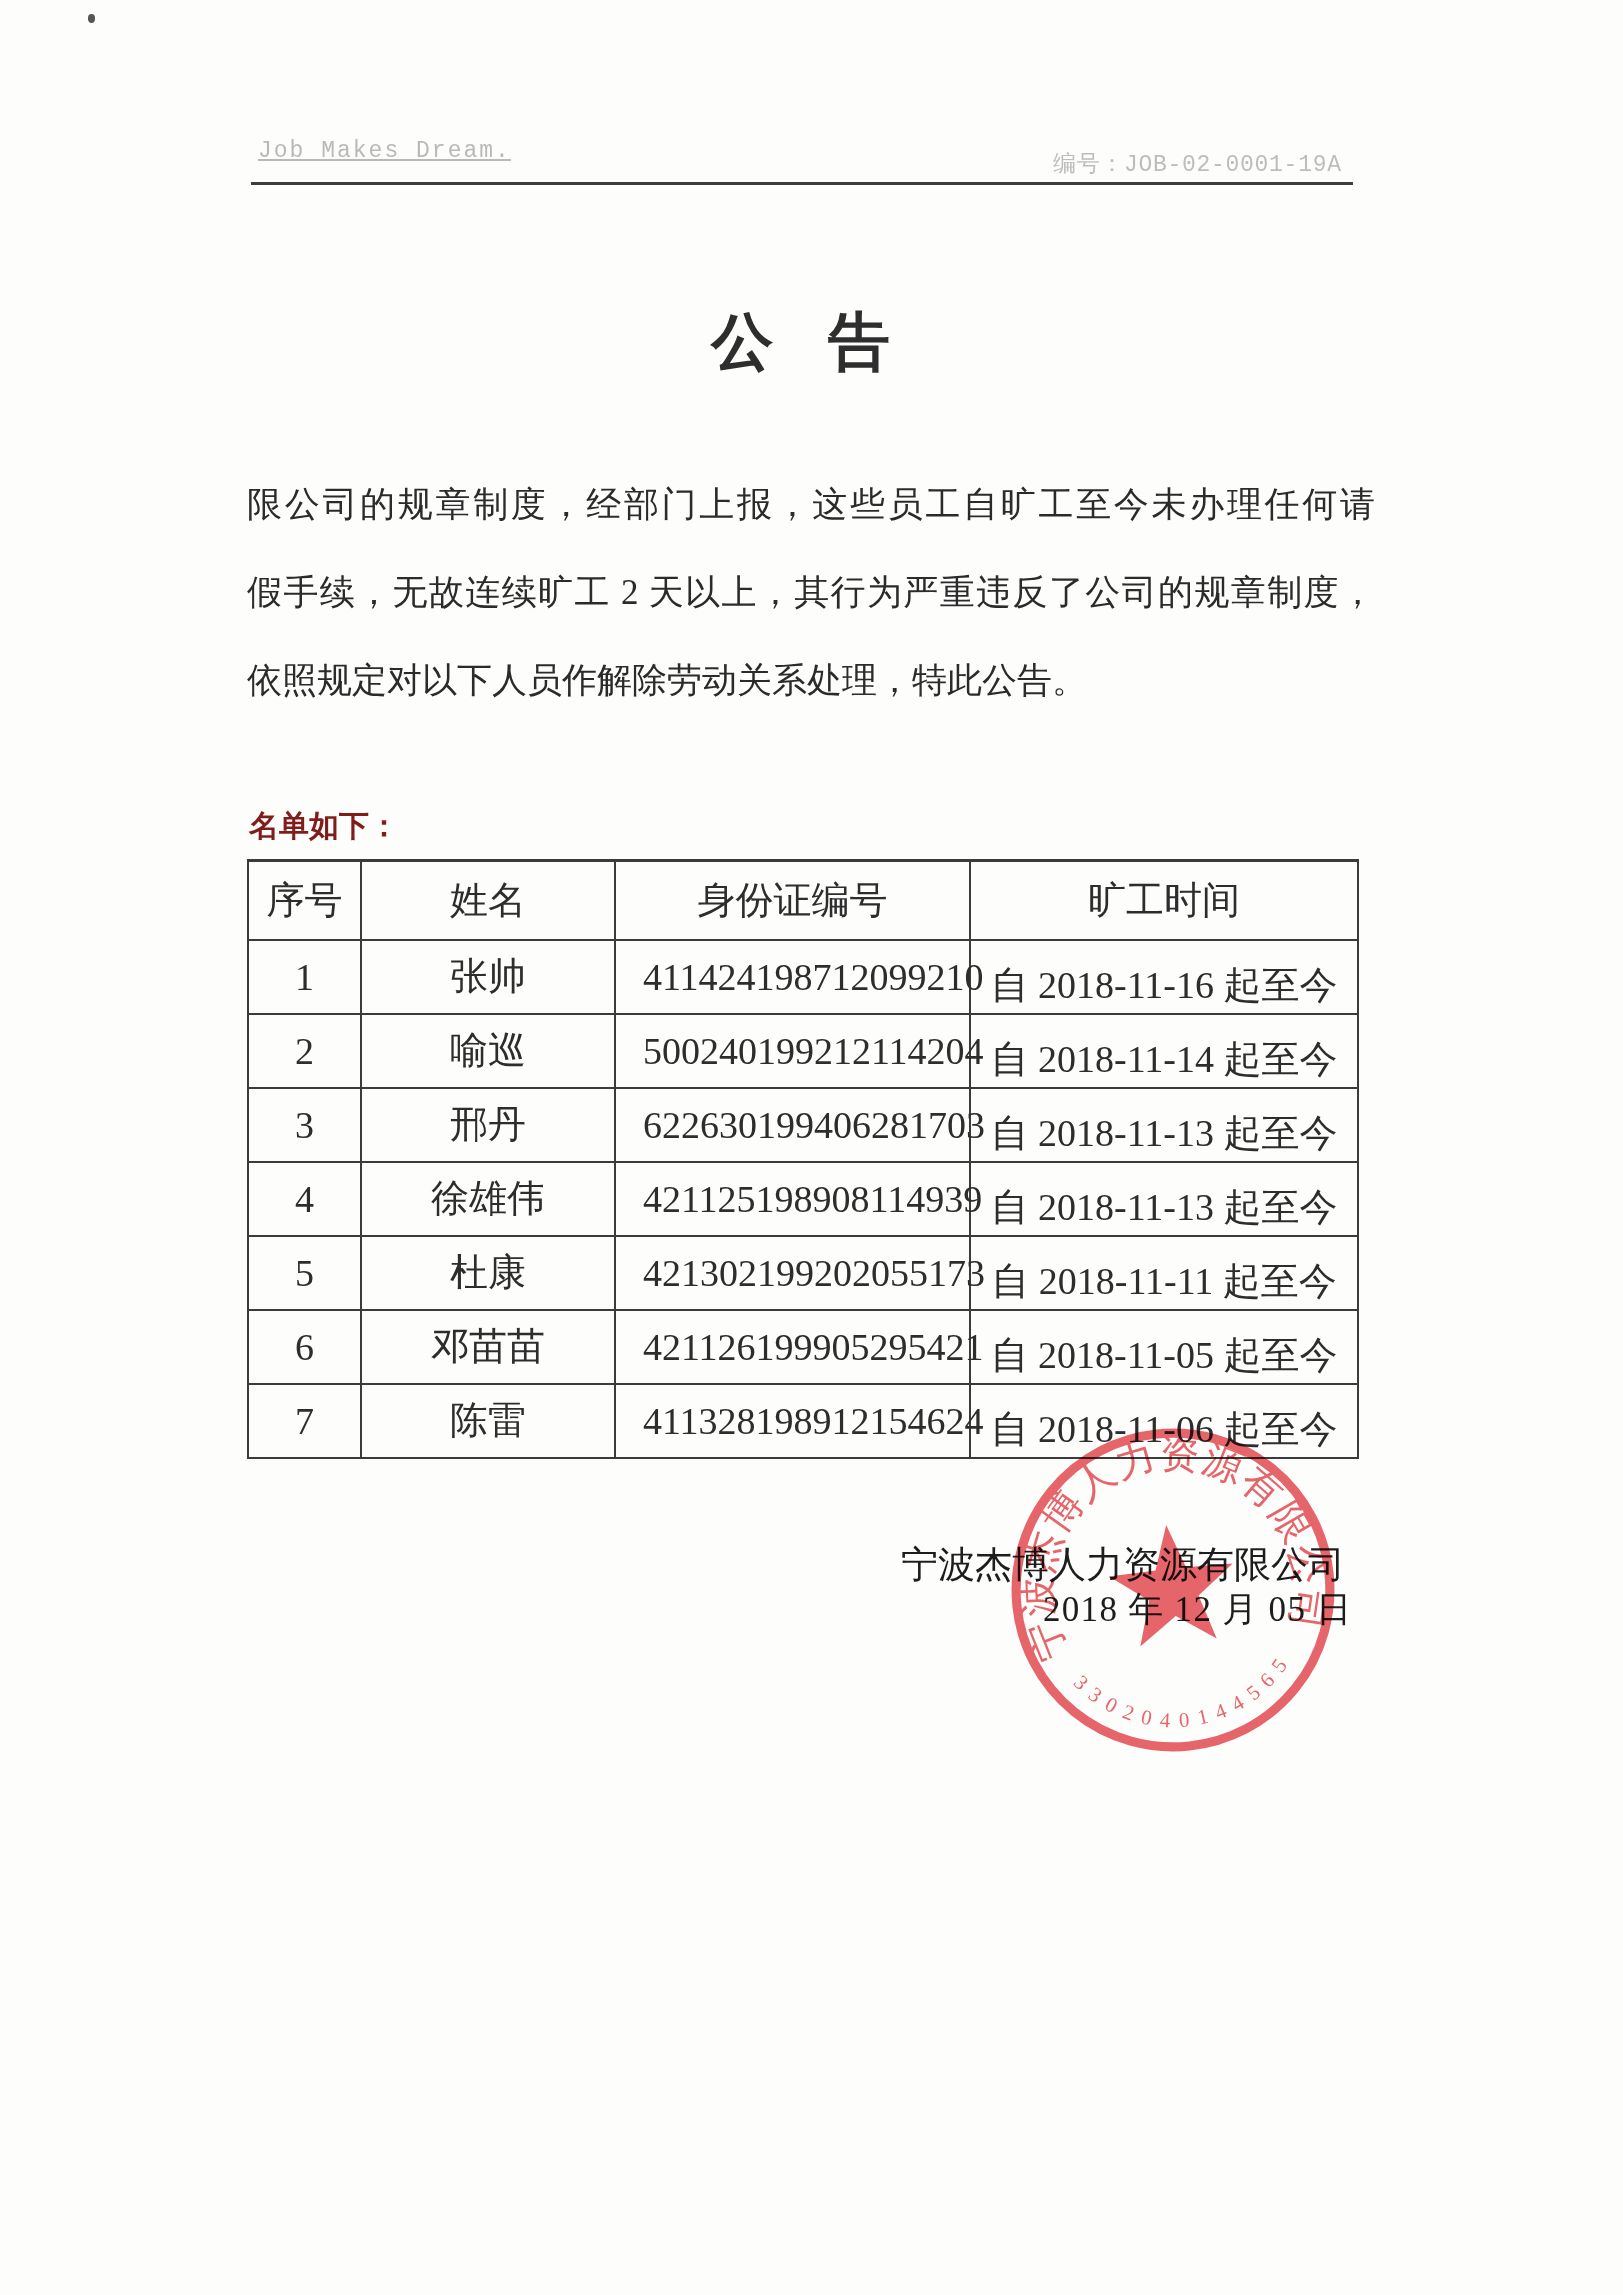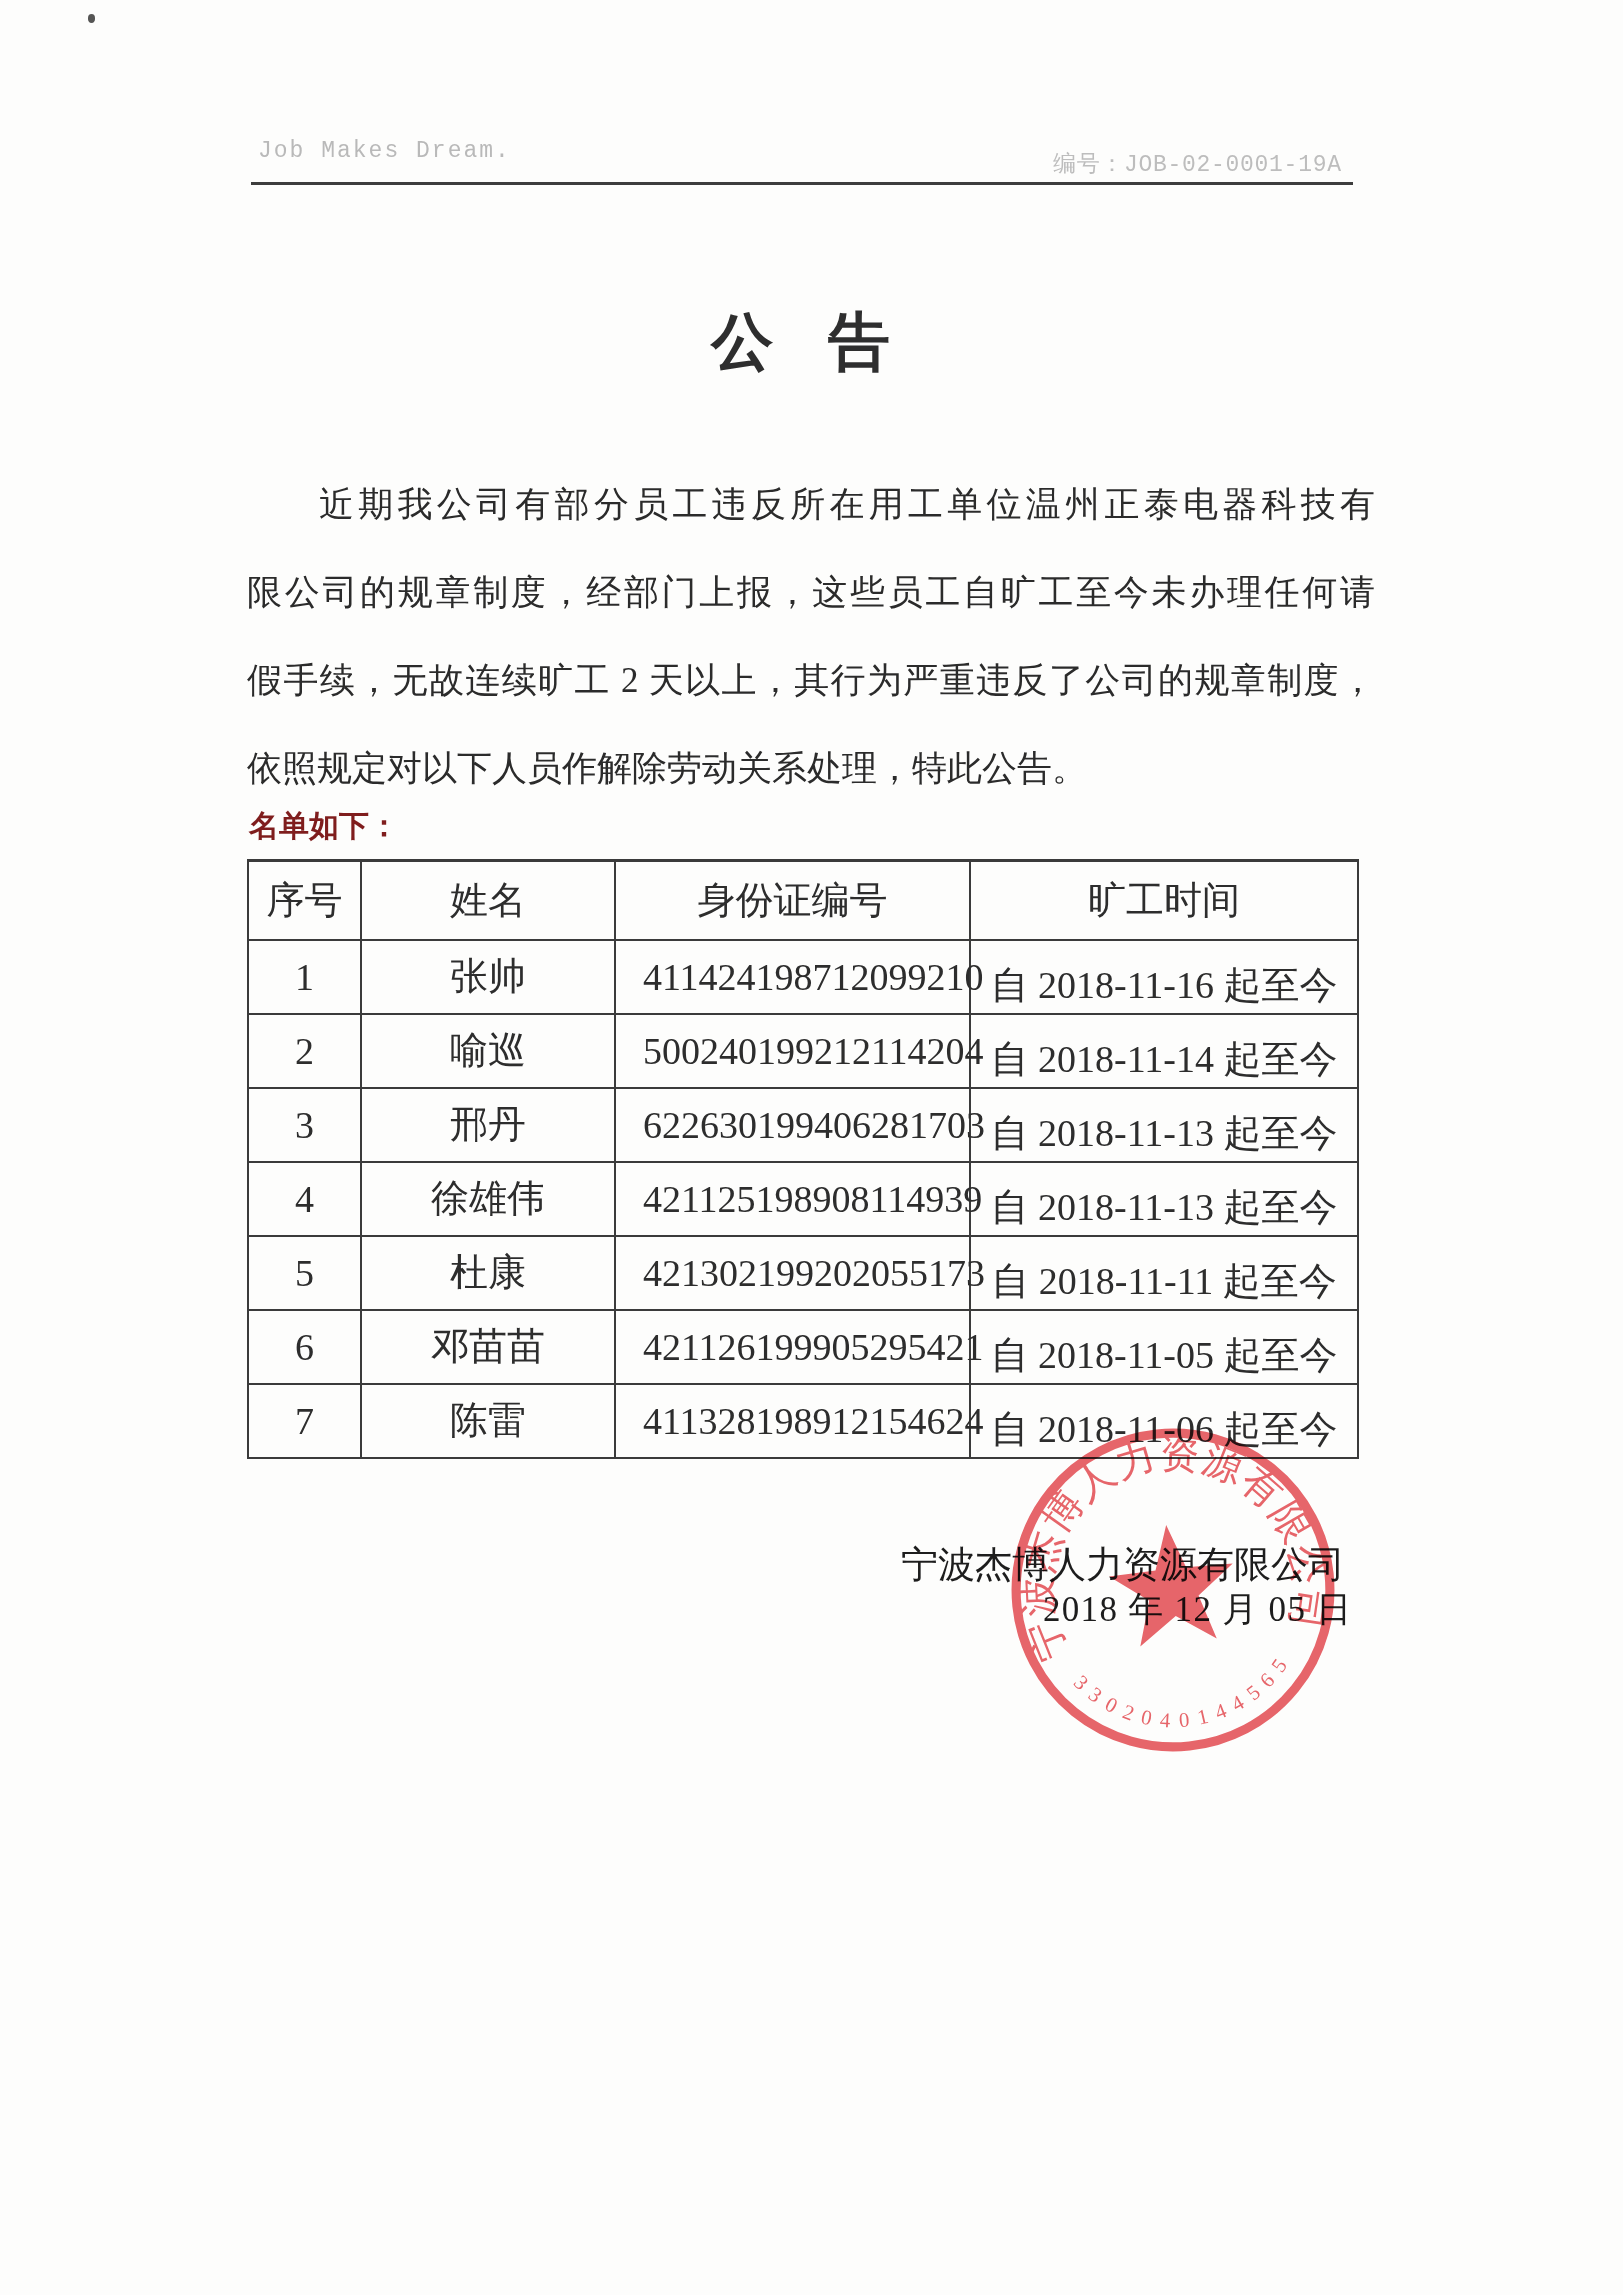--- a/index.html
+++ b/index.html
@@ -12,21 +12,21 @@
     overflow:hidden;
   }
   .abs { position:absolute; }
 
   
   .speck { left:88px; top:14.4px; width:7.2px; height:8.5px; background:#1c1c1c; border-radius:50%; opacity:.75; }
 
   
   .hdr-left {
     left:258px; top:137px; font-family:"Liberation Mono","DejaVu Sans Mono",monospace;
-    font-size:23px; line-height:29px; color:#b9b9b9; letter-spacing:2px;
+    font-size:23px; line-height:29px; color:#b9b9b9; letter-spacing:2px;text-decoration:underline;
   }
   .hdr-right {
     left:1053px; top:151px; font-family:"Liberation Mono","DejaVu Sans Mono",monospace;
     font-size:23px; line-height:29px; color:#bdbdbd; letter-spacing:0.7px;
   }
   .hdr-rule { left:251px; top:182px; width:1102px; height:3.3px; background:#3d3d3d; }
 
   
   .title {
     left:247px; top:300px; width:1127px; text-align:center;
@@ -71,21 +71,20 @@
 
 <div class="abs speck"></div>
 
 <div class="abs hdr-left">Job Makes Dream.</div>
 <div class="abs hdr-right">编号：JOB-02-0001-19A</div>
 <div class="abs hdr-rule"></div>
 
 <div class="abs title">公 告</div>
 
 <div class="abs para">
-  <div class="ln jl ind">近期我公司有部分员工违反所在用工单位温州正泰电器科技有</div>
   <div class="ln jl">限公司的规章制度，经部门上报，这些员工自旷工至今未办理任何请</div>
   <div class="ln jl">假手续，无故连续旷工 2 天以上，其行为严重违反了公司的规章制度，</div>
   <div class="ln">依照规定对以下人员作解除劳动关系处理，特此公告。</div>
 </div>
 
 <div class="abs list-label">名单如下：</div>
 
 <table class="abs roster">
   <colgroup>
     <col style="width:113px">

